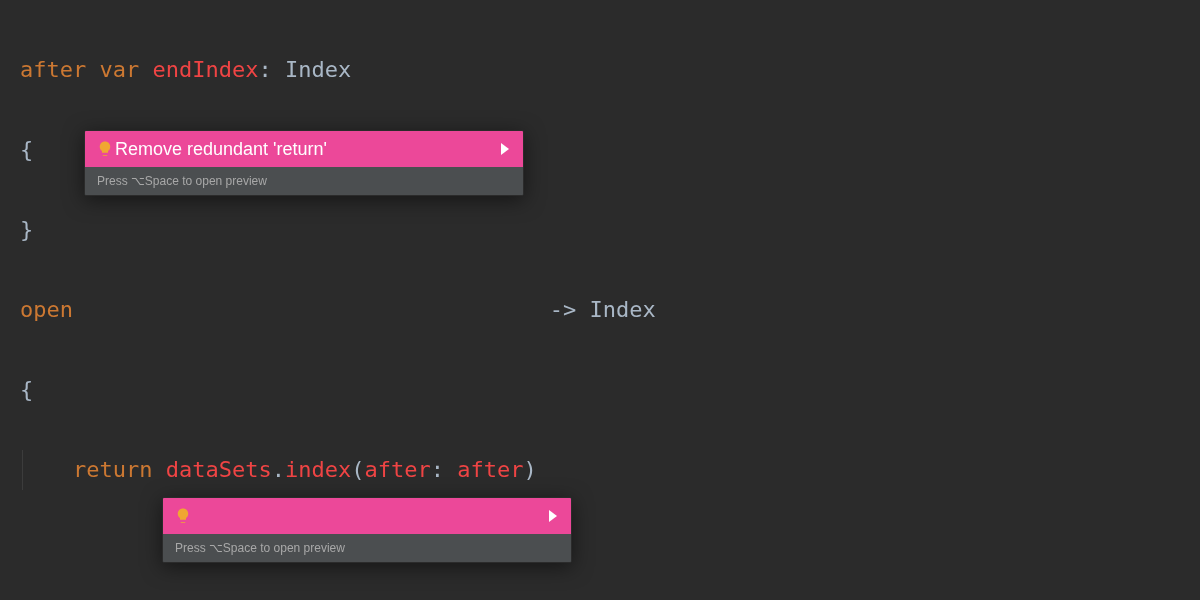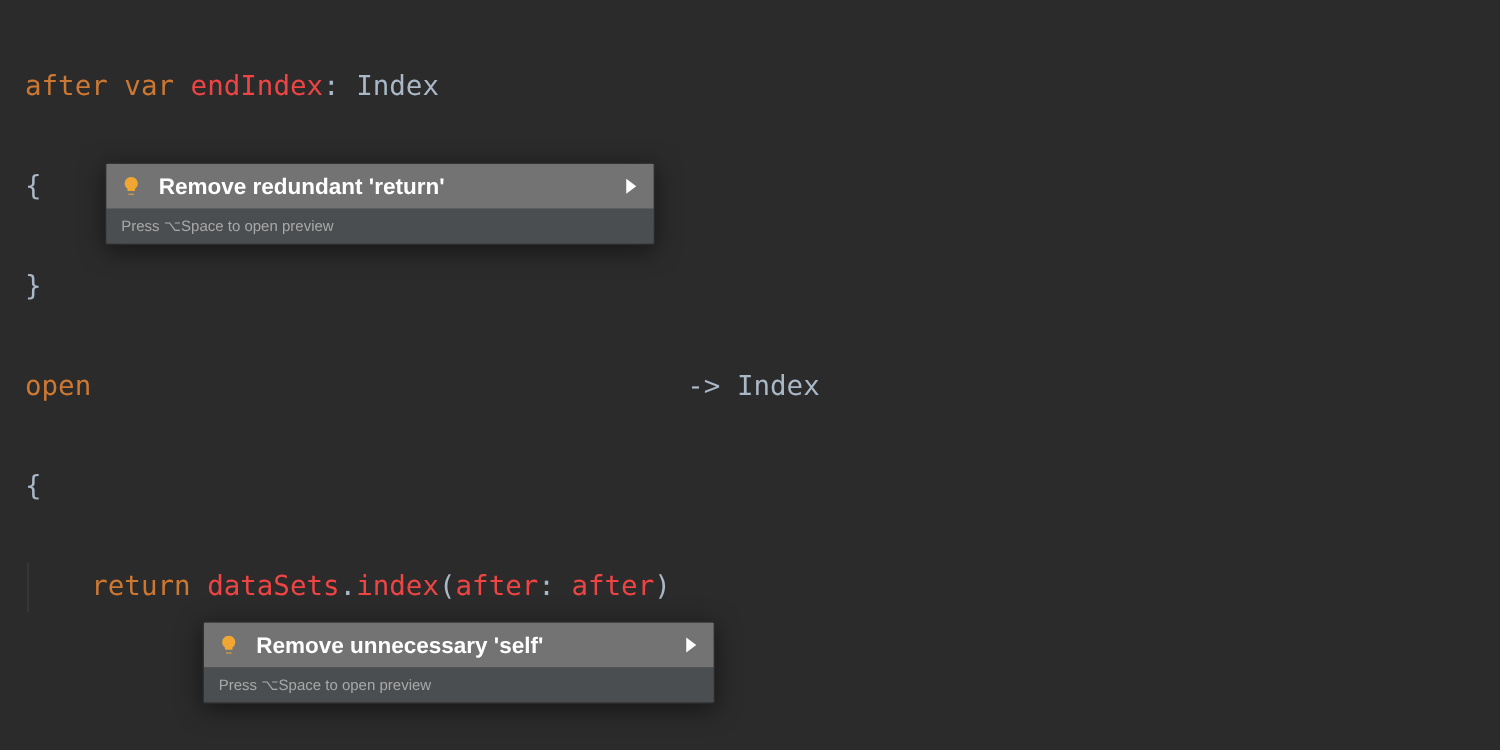--- a/index.html
+++ b/index.html
@@ -43,26 +43,25 @@
     box-shadow: 0 4px 20px rgba(0,0,0,.5);
     font-family: -apple-system, "Segoe UI", sans-serif;
     font-size: 18px;
     line-height: 1;
     border-radius: 2px;
     overflow: hidden;
   }
   .popup-item {
     display: flex;
     align-items: center;
-    gap: 12px;
+    gap: 0;
     padding: 8px 14px 8px 10px;
-    background: #737373;
+    background: #ec4899;
     color: #ffffff;
     white-space: nowrap;
-    font-weight: bold;
   }
   .popup-item .bulb {
     width: 20px; height: 20px;
     display: inline-flex; align-items: center; justify-content: center;
   }
   .popup-item .arrow {
     margin-left: auto;
     padding-left: 20px;
   }
   .popup-hint {
@@ -112,17 +111,16 @@
   <div class="popup-hint">Press ⌥Space to open preview</div>
 </div>
 
 <div class="popup" style="left:162px; top:497px; min-width:410px;">
   <div class="popup-item">
     <span class="bulb">
       <svg width="18" height="18" viewBox="0 0 24 24">
           <path fill="#f0a732" d="M9 21h6v-1H9v1zm3-19C8 2 5 5 5 9c0 2.4 1.2 4.5 3 5.7V17h8v-2.3c1.8-1.2 3-3.3 3-5.7 0-4-3-7-7-7z"></path>
         </svg>
     </span>
-    <span>Remove unnecessary 'self'</span>
     <span class="arrow"><span class="arrow-tri"></span></span>
   </div>
   <div class="popup-hint">Press ⌥Space to open preview</div>
 </div>
 
 </body></html>

